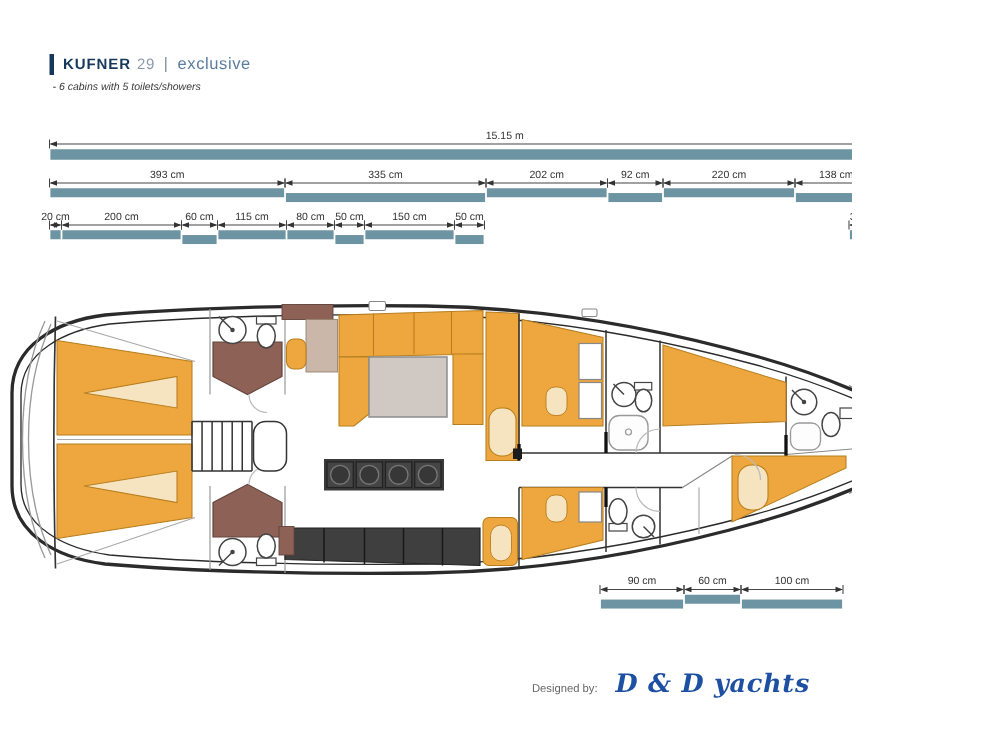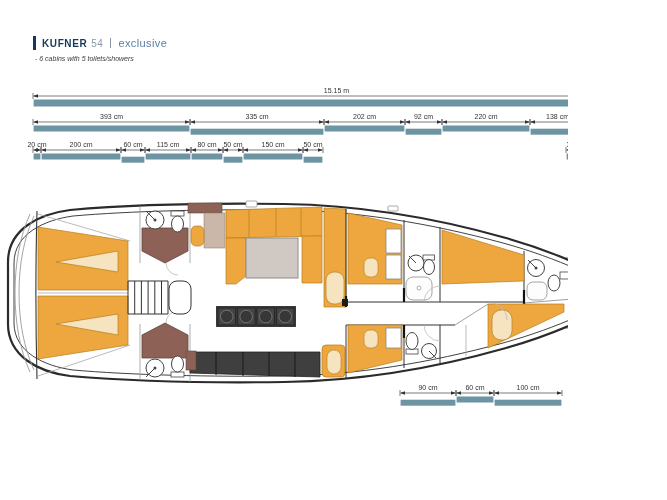--- a/index.html
+++ b/index.html
@@ -27,21 +27,21 @@
   }
 </style>
 </head>
 <body>
 
 <div class="page">
 
   <div class="hdr">
     <div class="title">
       <span class="brand">KUFNER</span>
-      <span class="model">54</span>
+      <span class="model">29</span>
       <span class="tdiv"></span>
       <span class="edition">exclusive</span>
     </div>
     <div class="subtitle">- 6 cabins with 5 toilets/showers</div>
   </div>
 
   <svg width="667" height="500" viewBox="0 0 667 500">
 
     <g>
 
@@ -336,13 +336,17 @@
         <line x1="494.8" y1="393" x2="561.2" y2="393" stroke="#444" stroke-width="0.7"></line>
         <line x1="494" y1="390" x2="494" y2="396" stroke="#444" stroke-width="0.7"></line>
         <line x1="562" y1="390" x2="562" y2="396" stroke="#444" stroke-width="0.7"></line>
         <polygon points="494,393 499,391.2 499,394.8" fill="#333"></polygon>
         <polygon points="562,393 557,391.2 557,394.8" fill="#333"></polygon>
         <text x="528" y="389.5" text-anchor="middle" font-size="7" font-family="&quot;Liberation Sans&quot;, sans-serif" fill="#333">100 cm</text>
         <rect x="494.6" y="399.7" width="66.8" height="6" fill="var(--teal)"></rect>
       </g>
   </svg>
 
+  <div class="ftr">
+    <span class="designedby">Designed by:</span>
+    <span class="designer">D &amp; D yachts</span>
+  </div>
 </div>
 
 </body></html>

